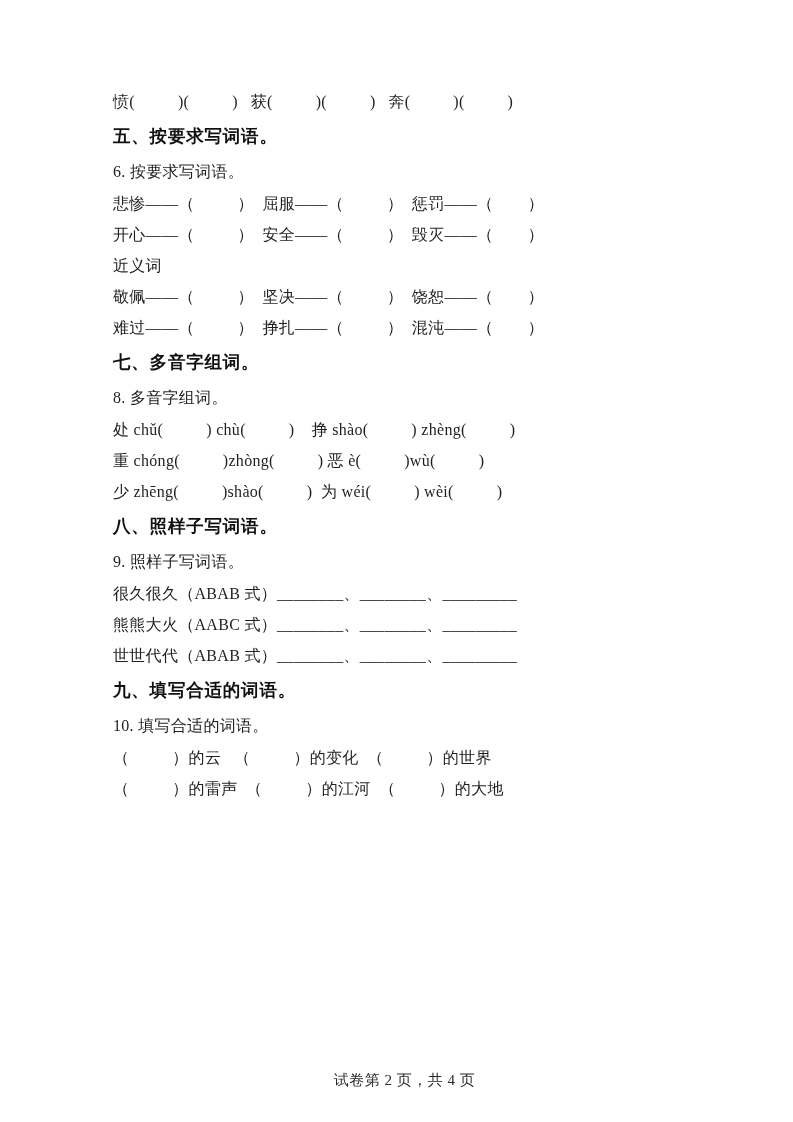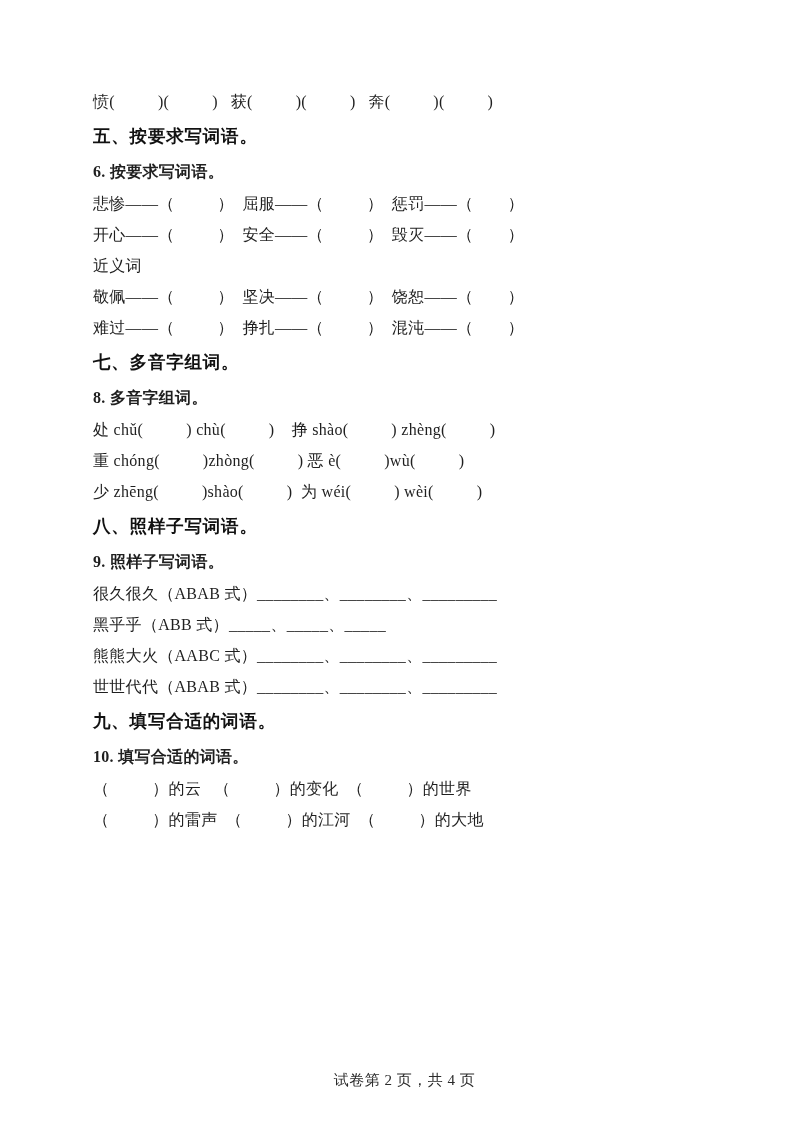--- a/index.html
+++ b/index.html
@@ -7,39 +7,38 @@
     width: 793px; height: 1122px;
     background: #ffffff;
   }
   body {
     position: relative;
     font-family: "Liberation Serif", "DejaVu Serif", serif;
     color: #1f1f1f;
   }
   .page {
     position: absolute;
-    left: 93px; top: 86px; right: 86px;
+    left: 113px; top: 86px; right: 86px;
   }
   .line {
     font-size: 16px;
     line-height: 31px;
     white-space: pre;
     letter-spacing: 0.3px;
   }
   .sec-title {
     font-family: Liberation Sans, sans-serif;
     font-size: 17.5px;
     font-weight: 700;
     line-height: 38px;
     letter-spacing: 0.8px;
     color: #111111;
   }
   .question {
     line-height: 33px;
-    font-weight: bold;
   }
   .footer {
     position: absolute;
     left: 0; right: 0;
     bottom: 32px;
     text-align: center;
     font-size: 15px;
     color: #2a2a2a;
     letter-spacing: 0.5px;
     padding-left: 16px;
@@ -68,21 +67,20 @@
     <div class="line question">8. 多音字组词。</div>
     <div class="line">处 chǔ(          ) chù(          )    挣 shào(          ) zhèng(          )</div>
     <div class="line">重 chóng(          )zhòng(          ) 恶 è(          )wù(          )</div>
     <div class="line">少 zhēng(          )shào(          )  为 wéi(          ) wèi(          )</div>
   </section>
 
   <section>
     <h2 class="sec-title">八、照样子写词语。</h2>
     <div class="line question">9. 照样子写词语。</div>
     <div class="line">很久很久（ABAB 式）________、________、_________</div>
-    <div class="line">黑乎乎（ABB 式）_____、_____、_____</div>
     <div class="line">熊熊大火（AABC 式）________、________、_________</div>
     <div class="line">世世代代（ABAB 式）________、________、_________</div>
   </section>
 
   <section>
     <h2 class="sec-title">九、填写合适的词语。</h2>
     <div class="line question">10. 填写合适的词语。</div>
     <div class="line">（          ）的云   （          ）的变化  （          ）的世界</div>
     <div class="line">（          ）的雷声  （          ）的江河  （          ）的大地</div>
   </section>

